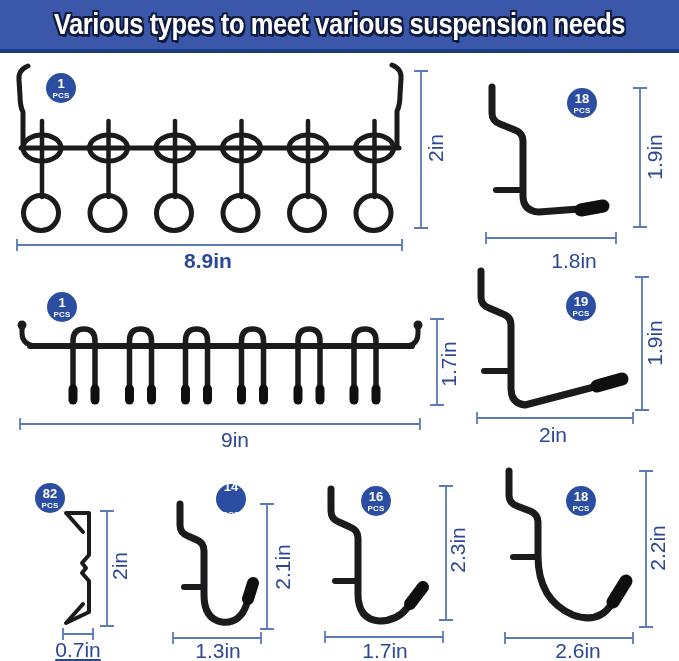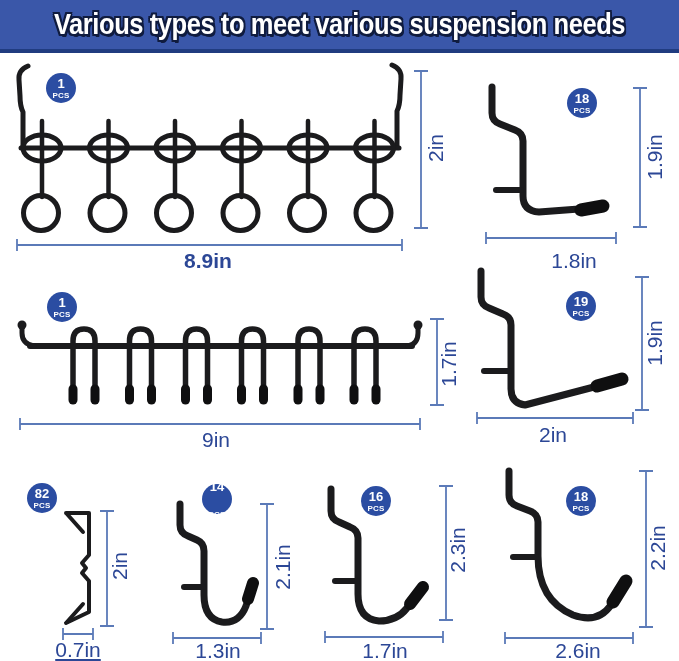--- a/index.html
+++ b/index.html
@@ -177,42 +177,42 @@
         <span class="unit">PCS</span>
       </div>
     <div class="badge" style="left:47px;top:292px;">
         <span class="num">1</span>
         <span class="unit">PCS</span>
       </div>
     <div class="badge" style="left:566px;top:291px;">
         <span class="num">19</span>
         <span class="unit">PCS</span>
       </div>
-    <div class="badge" style="left:27px;top:483px;">
+    <div class="badge" style="left:35px;top:483px;">
         <span class="num">82</span>
         <span class="unit">PCS</span>
       </div>
-    <div class="badge" style="left:202px;top:484px;gap:16px;">
+    <div class="badge" style="left:216px;top:484px;gap:16px;">
         <span class="num">14</span>
         <span class="unit">PCS</span>
       </div>
     <div class="badge" style="left:361px;top:486px;">
         <span class="num">16</span>
         <span class="unit">PCS</span>
       </div>
     <div class="badge" style="left:566px;top:486px;">
         <span class="num">18</span>
         <span class="unit">PCS</span>
       </div>
 
     <div class="dim" style="left:208px;top:261px;font-weight:bold;">8.9in</div>
     <div class="dim v" style="left:436px;top:148px;">2in</div>
     <div class="dim" style="left:551px;top:261px;margin-left:23px;">1.8in</div>
     <div class="dim v" style="left:655px;top:157px;">1.9in</div>
-    <div class="dim" style="left:216px;top:440px;">9in</div>
+    <div class="dim" style="left:235px;top:440px;">9in</div>
     <div class="dim v" style="left:449px;top:364px;">1.7in</div>
     <div class="dim" style="left:553px;top:435px;">2in</div>
     <div class="dim v" style="left:655px;top:343px;">1.9in</div>
     <div class="dim" style="left:78px;top:650px;text-decoration:underline;">0.7in</div>
     <div class="dim v" style="left:120px;top:566px;">2in</div>
     <div class="dim" style="left:218px;top:651px;">1.3in</div>
     <div class="dim v" style="left:283px;top:567px;">2.1in</div>
     <div class="dim" style="left:385px;top:651px;">1.7in</div>
     <div class="dim v" style="left:458px;top:550px;">2.3in</div>
     <div class="dim" style="left:578px;top:651px;">2.6in</div>

